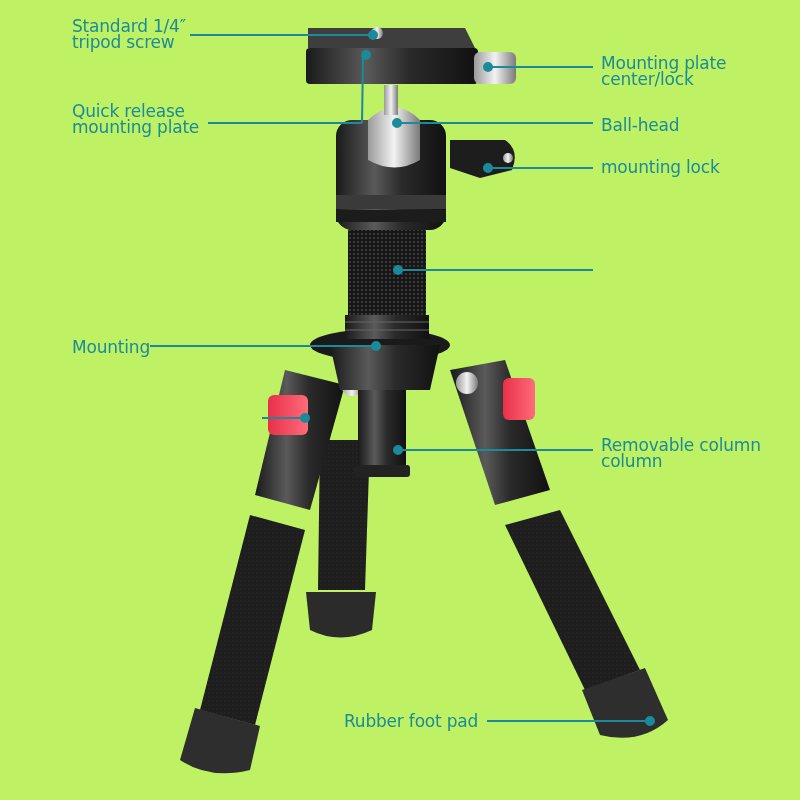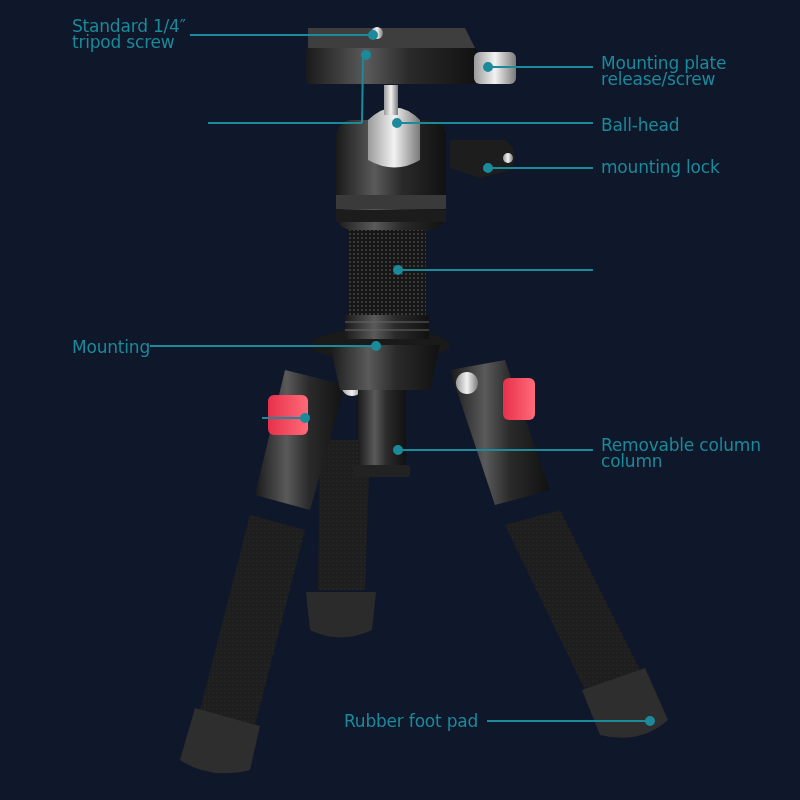--- a/index.html
+++ b/index.html
@@ -1,16 +1,16 @@
 <!DOCTYPE html>
 <html><head>
 <meta charset="utf-8">
 <style>
   html, body { margin:0; padding:0; background:#ffffff; }
-  #stage { position:relative; width:800px; height:800px; overflow:hidden; background:#0f172a; font-family:"DejaVu Sans", sans-serif; }
+  #stage { position:relative; width:800px; height:800px; overflow:hidden; background:#bef264; font-family:"DejaVu Sans", sans-serif; }
   svg#art { position:absolute; left:0; top:0; }
   .label { position:absolute; color:#1b8a9a; font-size:17px; line-height:16px; letter-spacing:-0.2px; white-space:nowrap; }
   .label span { display:block; }
 </style>
 </head>
 <body>
 
 <div id="stage">
 
   <svg id="art" width="800" height="800" viewBox="0 0 800 800">
@@ -114,23 +114,27 @@
         <circle cx="398" cy="450" r="4"></circle>
       <line x1="487" y1="721" x2="650" y2="721"></line>
         <circle cx="650" cy="721" r="4"></circle>
     </g>
   </svg>
 
   <div class="label" style="left:72px;top:18px">
     <span>Standard 1/4″</span>
       <span>tripod screw</span>
   </div>
+  <div class="label" style="left:72px;top:103px">
+    <span>Quick release</span>
+      <span>mounting plate</span>
+  </div>
   <div class="label" style="left:601px;top:55px">
     <span>Mounting plate</span>
-      <span>release/screw</span>
+      <span>center/lock</span>
   </div>
   <div class="label" style="left:601px;top:117px">
     <span>Ball-head</span>
   </div>
   <div class="label" style="left:601px;top:159px">
     <span>mounting lock</span>
   </div>
   <div class="label" style="left:72px;top:339px">
     <span>Mounting</span>
   </div>

